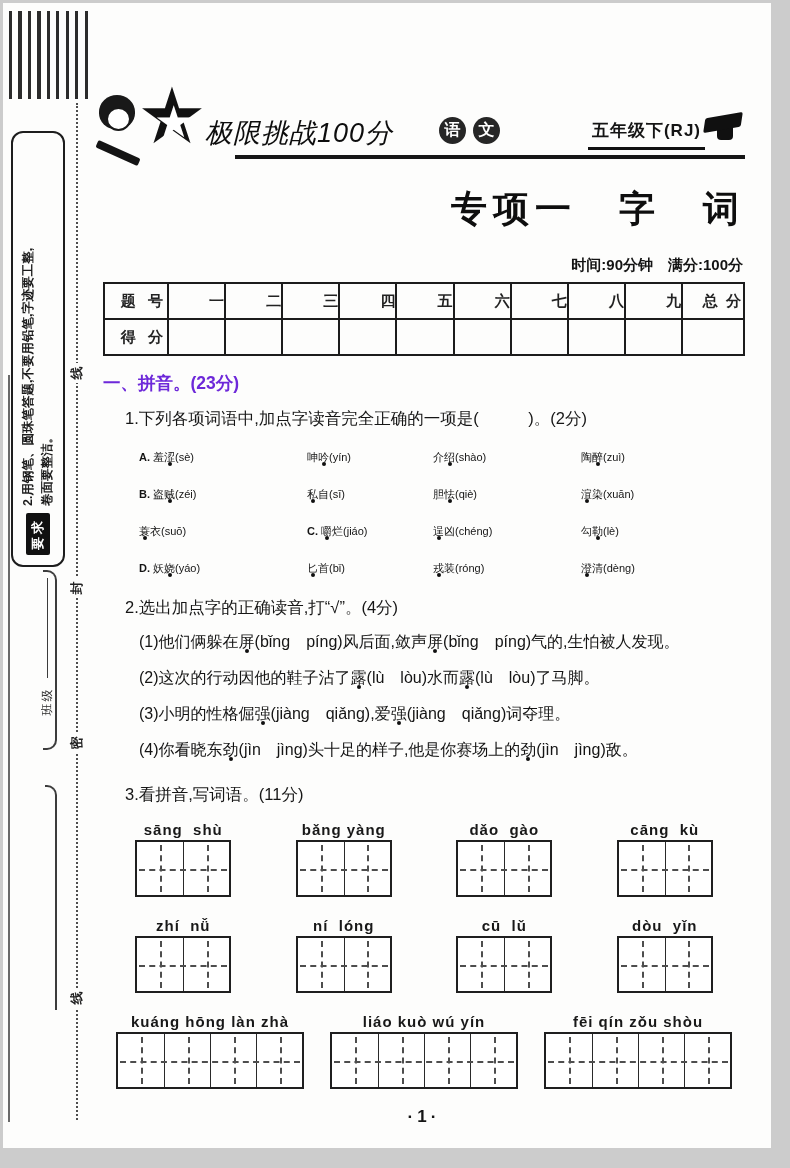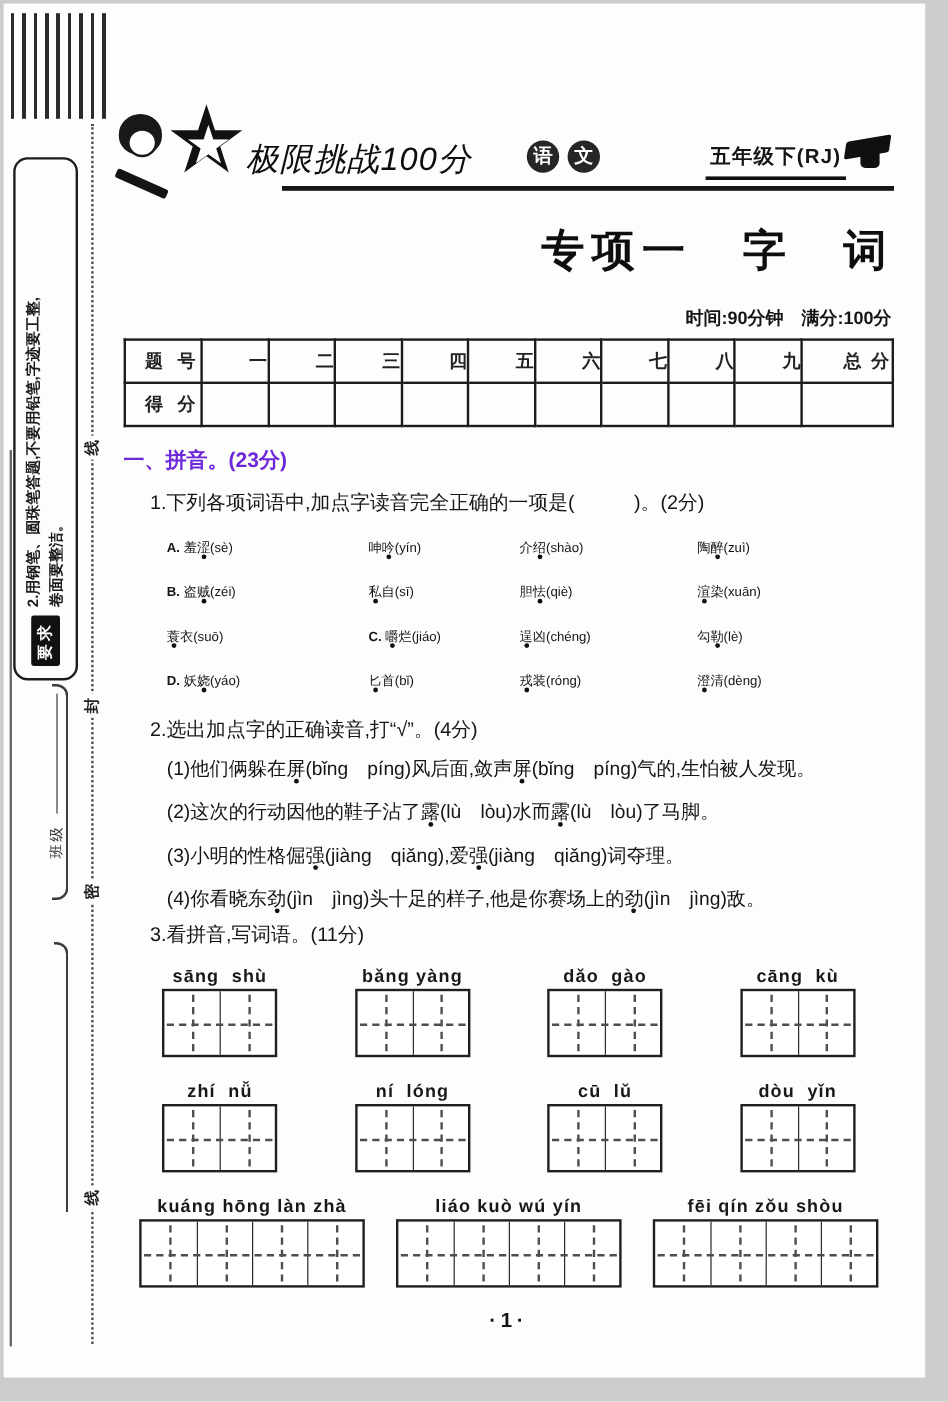--- a/index.html
+++ b/index.html
@@ -80,21 +80,21 @@
   
   .flow { position:absolute; left:100px; top:182px; width:642px; }
   .paper-title { text-align:right; font-size:36px; font-weight:900; letter-spacing:6px; color:#0e0e0e; }
   .meta { text-align:right; font-size:15px; font-weight:700; margin-top:22px; padding-right:2px; }
   table.score { width:100%; border-collapse:collapse; margin-top:7px; table-layout:fixed; }
   table.score td {
     border:2px solid #1c1c1c; height:36px; text-align:right;
     font-size:15px; font-weight:600; color:#222;
   }
   td.lblcol { width:64px; letter-spacing:4px; }
-  td.totcol { width:76px; letter-spacing:2px; }
+  td.totcol { width:62px; letter-spacing:2px; }
   .sec-heading { margin-top:15px; font-size:17.5px; font-weight:800; color:#6d28d9; }
   .stem { margin-top:13px; padding-left:22px; font-size:16.5px; color:#161616; }
   .opt-row {
     display:grid; grid-template-columns:168px 126px 148px auto;
     padding-left:36px; margin-top:0; height:37px; line-height:37px; font-size:11px;
   }
   .opt-block { margin-top:9px; }
   .q2-items .q-line { padding-left:36px; height:36px; line-height:36px; font-size:16px; }
   .q2-items { margin-top:5px; }
   .dotted { position:relative; }
@@ -240,21 +240,21 @@
 
     <div class="stem" style="margin-top:10px">2.选出加点字的正确读音,打“√”。(4分)</div>
 
     <div class="q2-items">
       <div class="q-line">(1)他们俩躲在<span class="dotted">屏</span>(bǐng　píng)风后面,敛声<span class="dotted">屏</span>(bǐng　píng)气的,生怕被人发现。</div>
       <div class="q-line">(2)这次的行动因他的鞋子沾了<span class="dotted">露</span>(lù　lòu)水而<span class="dotted">露</span>(lù　lòu)了马脚。</div>
       <div class="q-line">(3)小明的性格倔<span class="dotted">强</span>(jiàng　qiǎng),爱<span class="dotted">强</span>(jiàng　qiǎng)词夺理。</div>
       <div class="q-line">(4)你看晓东<span class="dotted">劲</span>(jìn　jìng)头十足的样子,他是你赛场上的<span class="dotted">劲</span>(jìn　jìng)敌。</div>
     </div>
 
-    <div class="stem" style="margin-top:0">3.看拼音,写词语。(11分)</div>
+    <div class="stem" style="margin-top:16px">3.看拼音,写词语。(11分)</div>
 
     <div class="pin-row">
       <div class="wgroup">
         <div class="plabel">sāng  shù</div>
         <div class="wbox">
             <i class="cell"></i>
             <i class="cell"></i>
           </div>
       </div>
       <div class="wgroup">

